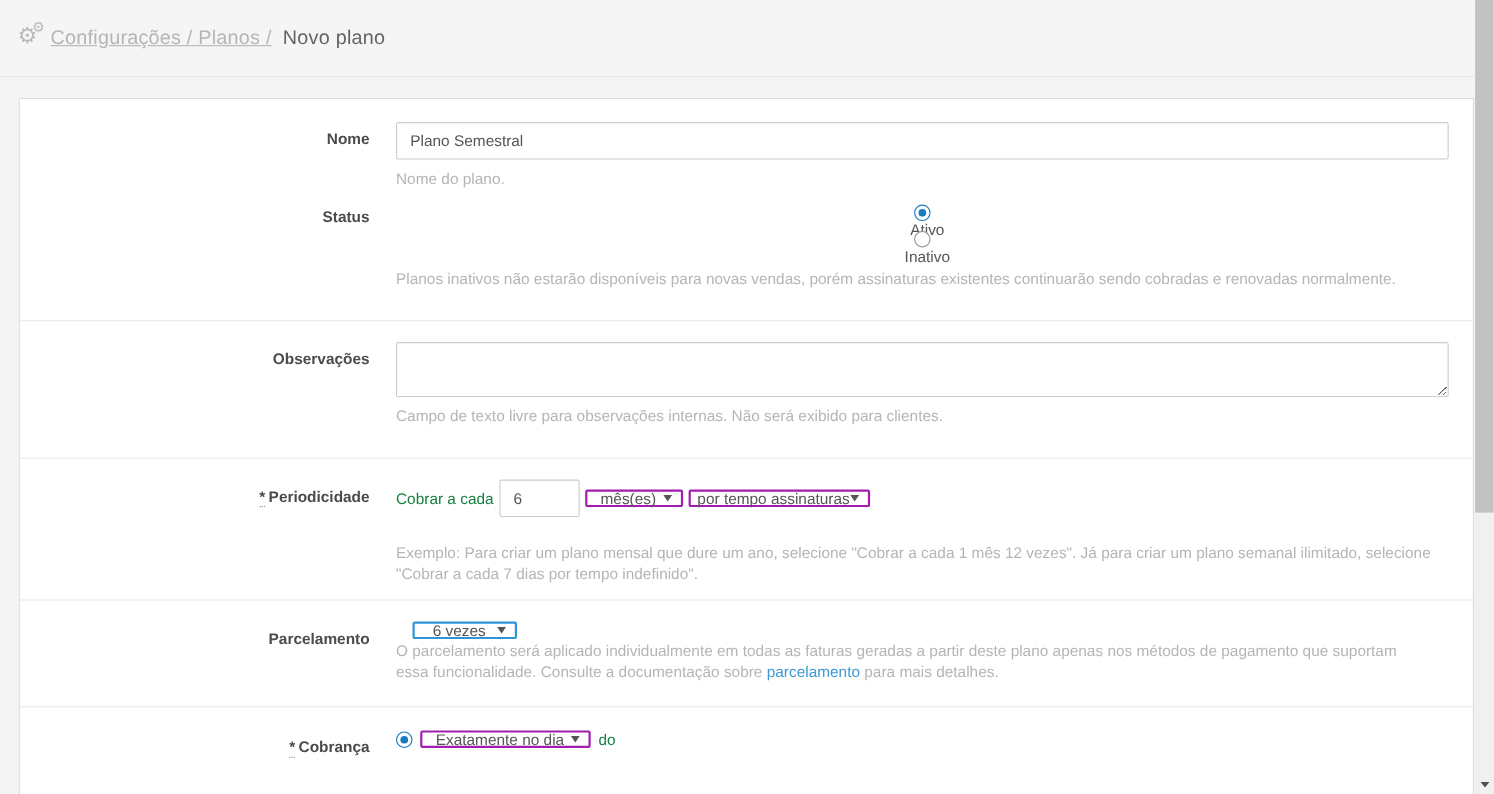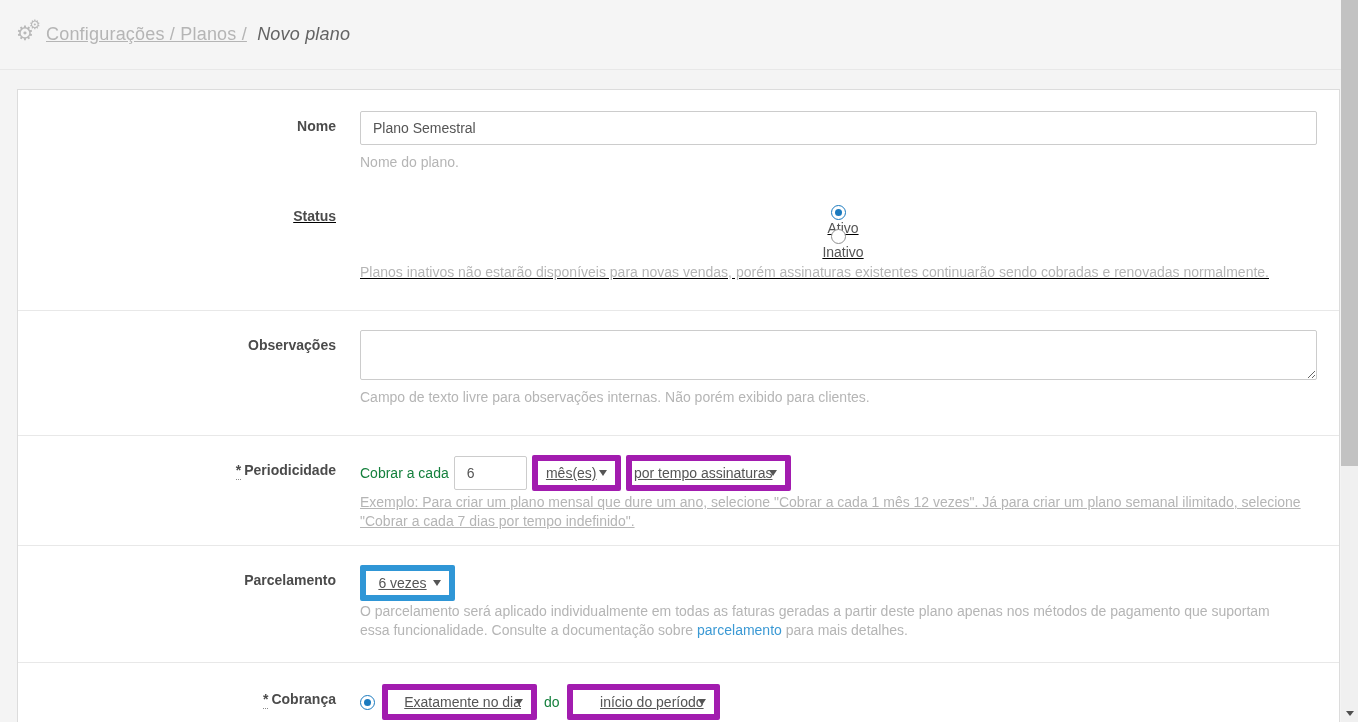--- a/index.html
+++ b/index.html
@@ -12,21 +12,21 @@
   
   .topbar {
     height:70px; background:#f5f5f5; border-bottom:1px solid #e8e8e8;
     display:flex; align-items:center; padding-left:16px; width:1341px;
   }
   .gears { position:relative; width:30px; height:26px; color:#b9b9b9; flex:0 0 auto; }
   .gear-big  { position:absolute; left:0; top:1px;  font-size:20px; line-height:20px; }
   .gear-small{ position:absolute; left:13px; top:-4px; font-size:13px; line-height:13px; }
   .crumb { font-size:18px; font-weight:400; letter-spacing:.2px; }
   .crumb-path    { color:#b5b5b5;text-decoration:underline; }
-  .crumb-current { color:#646464; margin-left:5px;font-style:italic; }
+  .crumb-current { color:#646464; margin-left:5px; }
   
   .panel {
     margin:19px 18px 0 17px; background:#ffffff; border:1px solid #dcdcdc;
     min-height:900px;
   }
   .section { border-bottom:1px solid #e8e8e8; }
   .section.no-border { border-bottom:none; }
   .form-row { display:flex; }
   .lbl {
     flex:0 0 342px; text-align:right; padding-right:24px; padding-top:7px;
@@ -44,23 +44,23 @@
     background:#fff; outline:none;
   }
   .num-input { width:73px; }
   textarea.area {
     width:100%; height:50px; border:1px solid #cccccc; border-radius:2px;
     padding:6px 12px; font-size:14px; color:#555; font-family:"Liberation Sans",sans-serif;
     resize:both; outline:none; display:block;
   }
   
   .sel {
-    height:36px; border:6px solid #a21caf; border-radius:2px; background:#fff;
+    height:16px; border:2px solid #a21caf; border-radius:2px; background:#fff;
     display:inline-flex; align-items:center; justify-content:center;
-    position:relative; font-size:14px; color:#555; flex:0 0 auto;text-decoration:underline;
+    position:relative; font-size:14px; color:#555; flex:0 0 auto;
   }
   .sel .sel-label { padding-right:10px; }
   .sel .arrow {
     position:absolute; right:8px; top:50%; margin-top:-3px;
     width:0; height:0; border-left:4.5px solid transparent;
     border-right:4.5px solid transparent; border-top:6px solid #555;
   }
   .sel.focused { border-color:#2f96d6; }
   
   .radio-line { display:flex; align-items:center; height:24px;flex-direction:column; }
@@ -69,25 +69,25 @@
     border:1px solid #8f8f8f; position:relative;
   }
   .radio.checked { border-color:#1a7abf; }
   .radio.checked::after {
     content:""; position:absolute; left:3px; top:3px; width:7px; height:7px;
     border-radius:50%; background:#1a7abf;
   }
   .radio-text { margin-left:9px; }
   .inline-row { display:flex; align-items:center; }
   .gap5 > * + * { margin-left:5px; }
-  .gap7 > * + * { margin-left:7px;justify-content:flex-end; }
+  .gap7 > * + * { margin-left:7px; }
   .plain-text { color:#15803d; font-size:14px; }
   
   .sec-basic   { padding:21px 0 28px 0; }
-  .row-status  { margin-top:33px;text-decoration:underline; }
+  .row-status  { margin-top:14px; }
   .sec-obs     { padding:19px 0 28px 0; }
   .sec-period  { padding:19px 0 14px 0; }
   .sec-parcel  { padding:19px 0 22px 0; }
   .sec-cobr    { padding:21px 0 30px 0; }
   
   .scrollbar {
     position:absolute; top:0; right:0; width:17px; height:722px; background:#f0f0f0;
   }
   .scroll-thumb { position:absolute; top:0; left:0; width:17px; height:466px; background:#c2c2c2; }
   .scroll-btn-down {
@@ -138,74 +138,70 @@
         <div class="help" style="margin-top:10px;">Planos inativos não estarão disponíveis para novas vendas, porém assinaturas existentes continuarão sendo cobradas e renovadas normalmente.</div>
       </div>
     </div>
   </div>
 
   <div class="section sec-obs">
     <div class="form-row">
       <div class="lbl">Observações</div>
       <div class="ctl">
         <textarea class="area" style=""></textarea>
-        <div class="help">Campo de texto livre para observações internas. Não porém exibido para clientes.</div>
+        <div class="help">Campo de texto livre para observações internas. Não será exibido para clientes.</div>
       </div>
     </div>
   </div>
 
   <div class="section sec-period">
     <div class="form-row">
       <div class="lbl"><span class="req">*</span><span>Periodicidade</span></div>
       <div class="ctl">
         <div class="inline-row gap5">
           <span class="plain-text">Cobrar a cada</span>
           <input class="text-input num-input" type="text" value="6" style="">
           <span class="sel" style="width:89px;">
             <span class="sel-label">mês(es)</span>
             <span class="arrow"></span>
           </span>
           <span class="sel" style="width:165px;">
             <span class="sel-label">por tempo assinaturas</span>
             <span class="arrow"></span>
           </span>
         </div>
-        <div class="help" style="margin-top:2px; max-width:942px;text-decoration:underline;">Exemplo: Para criar um plano mensal que dure um ano, selecione "Cobrar a cada 1 mês 12 vezes". Já para criar um plano semanal ilimitado, selecione "Cobrar a cada 7 dias por tempo indefinido".</div>
+        <div class="help" style="margin-top:23px; max-width:942px;">Exemplo: Para criar um plano mensal que dure um ano, selecione "Cobrar a cada 1 mês 12 vezes". Já para criar um plano semanal ilimitado, selecione "Cobrar a cada 7 dias por tempo indefinido".</div>
       </div>
     </div>
   </div>
 
   <div class="section sec-parcel">
     <div class="form-row">
       <div class="lbl">Parcelamento</div>
       <div class="ctl">
-        <span class="sel focused" style="width:95px;">
+        <span class="sel focused" style="width:95px;margin-left:15px;">
           <span class="sel-label">6 vezes</span>
           <span class="arrow"></span>
         </span>
         <div class="help" style="margin-top:1px; max-width:942px;"><span>O parcelamento será aplicado individualmente em todas as faturas geradas a partir deste plano apenas nos métodos de pagamento que suportam essa funcionalidade. Consulte a documentação sobre </span><a href="#">parcelamento</a><span> para mais detalhes.</span></div>
       </div>
     </div>
   </div>
 
   <div class="section sec-cobr no-border">
     <div class="form-row">
       <div class="lbl"><span class="req">*</span><span>Cobrança</span></div>
       <div class="ctl">
         <div class="inline-row gap7">
           <span class="radio checked"></span>
           <span class="sel" style="width:155px;">
             <span class="sel-label">Exatamente no dia</span>
             <span class="arrow"></span>
           </span>
           <span class="plain-text">do</span>
-          <span class="sel" style="width:153px;">
-            <span class="sel-label">início do período</span>
-            <span class="arrow"></span>
-          </span>
         </div>
 
       </div>
     </div>
   </div>
 
 </div>
 
 <div class="scrollbar">
   <div class="scroll-thumb"></div>

